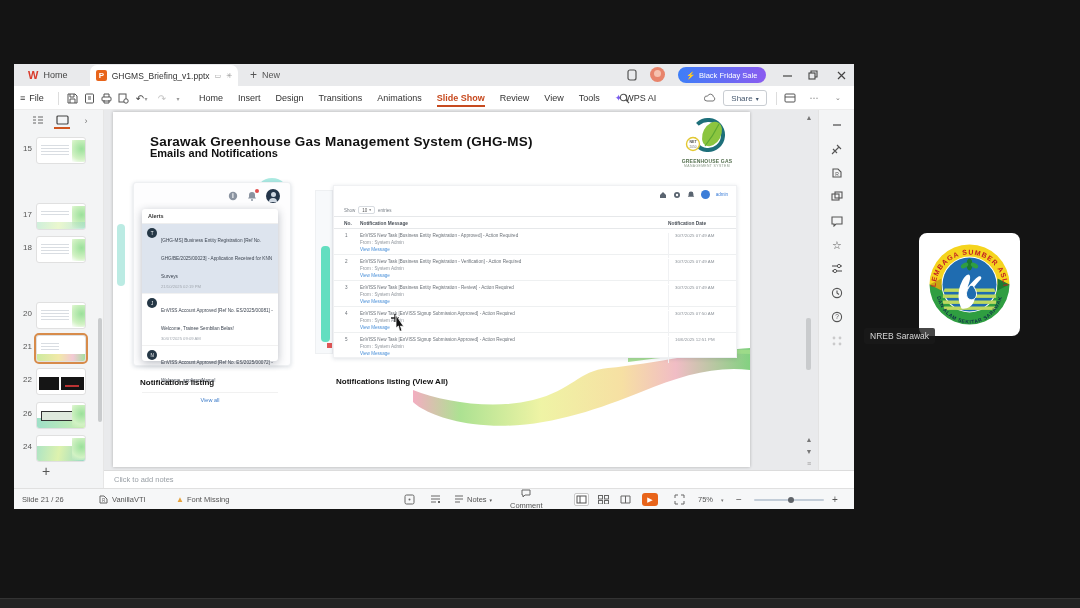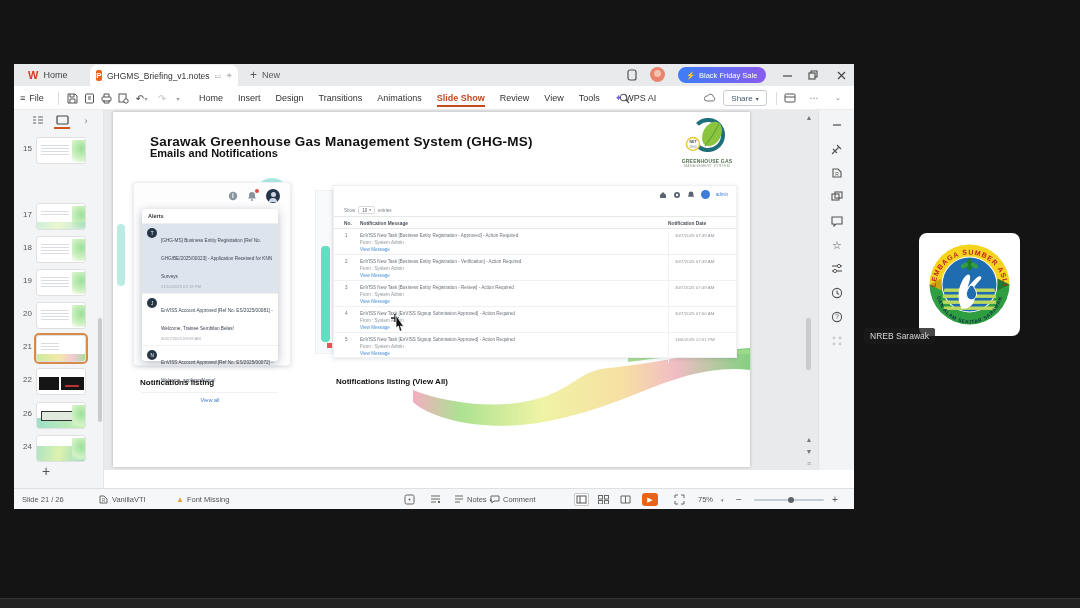--- a/index.html
+++ b/index.html
@@ -129,21 +129,21 @@
 
   <div id="win" class="abs">
 
     <div id="tabbar" class="abs">
       <div class="abs f tab-home">
         <span class="wlogo">W</span>
         <span>Home</span>
       </div>
       <div class="abs f tab-doc">
         <span class="picon">P</span>
-        <span class="tab-doc-label">GHGMS_Briefing_v1.notes</span>
+        <span class="tab-doc-label">GHGMS_Briefing_v1.pptx</span>
         <span class="tiny-ic">▭</span>
         <span class="tiny-ic">✳</span>
       </div>
       <div class="abs f newtab">
         <span class="plus">+</span>
         <span>New</span>
       </div>
       <div class="abs" style="left:612px;top:5px;width:12px;height:12px;">
         <svg width="12" height="12">
             <rect x="2" y="1" width="8" height="10" rx="2" fill="none" stroke="#555" stroke-width="1.2"></rect>
@@ -275,27 +275,20 @@
             <div class="t24wave" style="top:18px;height:8px;opacity:.6;"></div>
           </div>
         </div>
       <div class="abs thumb-row" style="top:125px;">
           <span class="thumb-num">18</span>
           <div class="thumb">
             <div class="tlines"></div>
             <div class="blob"></div>
           </div>
         </div>
-      <div class="abs thumb-row" style="top:158px;">
-          <span class="thumb-num">19</span>
-          <div class="thumb">
-            <div class="tlines"></div>
-            <div class="blob"></div>
-          </div>
-        </div>
       <div class="abs thumb-row" style="top:191px;">
           <span class="thumb-num">20</span>
           <div class="thumb">
             <div class="tlines"></div>
             <div class="blob"></div>
           </div>
         </div>
       <div class="abs thumb-row" style="top:224px;">
           <span class="thumb-num">21</span>
           <div class="thumb t21sel">
@@ -528,20 +521,23 @@
       <div class="abs strip-ic" style="top:224px;">
           <svg width="12" height="12" opacity="0.45">
             <circle cx="3" cy="3" r="1.4" fill="#999"></circle>
             <circle cx="9" cy="3" r="1.4" fill="#999"></circle>
             <circle cx="3" cy="9" r="1.4" fill="#999"></circle>
             <circle cx="9" cy="9" r="1.4" fill="#999"></circle>
           </svg>
         </div>
     </div>
 
+    <div id="notesbar" class="abs">
+      <span class="notes-ph">Click to add notes</span>
+    </div>
 
     <div id="statusbar" class="abs">
       <span class="sb" style="left:8px;">Slide 21 / 26</span>
       <span class="sb" style="left:84px;">
         <svg width="11" height="11">
             <path d="M2,2 H6 L9,5 V9 H2 Z" fill="none" stroke="#666" stroke-width="1"></path>
             <text x="5.5" y="8" font-size="4.5" fill="#666" text-anchor="middle">R</text>
           </svg>
         <span>VanillaVTI</span>
       </span>
@@ -560,21 +556,21 @@
             <path d="M1,2 H10 M1,5 H10 M1,8 H6 M8,7 L10,9 M10,7 L8,9" stroke="#666" stroke-width="1" fill="none"></path>
           </svg>
         </span>
       <span class="sb" style="left:440px;">
         <svg width="10" height="9">
             <path d="M1,1 H9 M1,4 H9 M1,7 H6" stroke="#666" stroke-width="1"></path>
           </svg>
         <span>Notes</span>
         <span style="font-size:5px;">▾</span>
       </span>
-      <span class="sb" style="left:476px;">
+      <span class="sb" style="left:496px;flex-direction:column;">
         <svg width="10" height="9">
             <path d="M1,1 H9 V6 H4 L2,8 V6 H1 Z" fill="none" stroke="#666" stroke-width="1"></path>
           </svg>
         <span>Comment</span>
       </span>
       <span class="sb viewbox" style="left:560px;top:4px;height:13px;">
           <svg width="11" height="9">
             <rect x="1" y="1" width="9" height="7" fill="none" stroke="#555" stroke-width="1"></rect>
             <line x1="4" y1="1" x2="4" y2="8" stroke="#555" stroke-width="1"></line>
           </svg>

